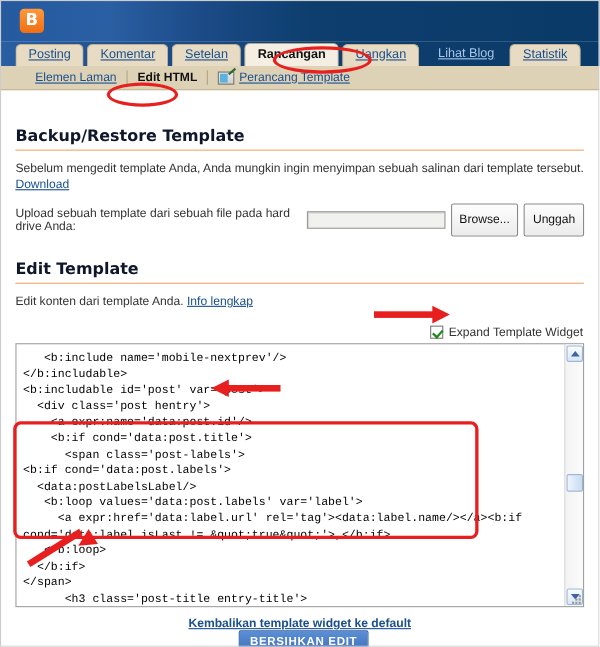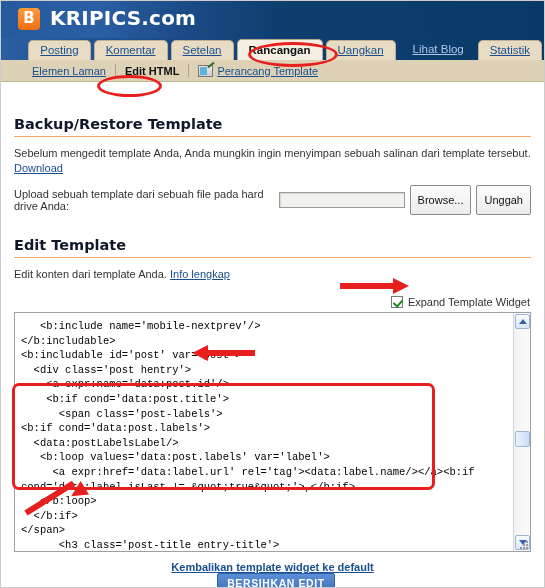--- a/index.html
+++ b/index.html
@@ -34,21 +34,21 @@
     color:#ffffff; font-size:20px; font-weight:bold;
     letter-spacing:0.2px;
     font-family:"DejaVu Sans", sans-serif;
   }
 
   
   .tabstrip {
     height:22px;
     background:linear-gradient(to right,#2a5fa3 0%, #1b4a86 30%, #0d3e6e 60%, #0a3a67 100%);
     position:relative; padding-left:14px;
-    display:flex; align-items:flex-end;justify-content:flex-end;
+    display:flex; align-items:flex-end;
   }
   .tab {
     height:20px; line-height:19px;
     background:#e7dcc3;
     border:1px solid #bdb195; border-bottom:none;
     border-radius:5px 5px 0 0;
     padding:0 11px; margin-right:3px;
     color:#1a4f8f; text-decoration:underline;
     font-size:11.5px; white-space:nowrap;
     position:relative;
@@ -228,21 +228,20 @@
     border:1px solid #cdcdcd; pointer-events:none;
   }
 </style>
 </head>
 <body>
 
 <div class="header">
   <div class="logo-box">
     <span class="logo-b">B</span>
   </div>
-  <div class="brand">KRIPICS.com</div>
 </div>
 
 <div class="tabstrip">
   <div class="tab">Posting</div>
   <div class="tab">Komentar</div>
   <div class="tab">Setelan</div>
   <div class="tab active">Rancangan</div>
   <div class="tab">Uangkan</div>
   <div class="tab plain">Lihat Blog</div>
   <div class="tab">Statistik</div>

